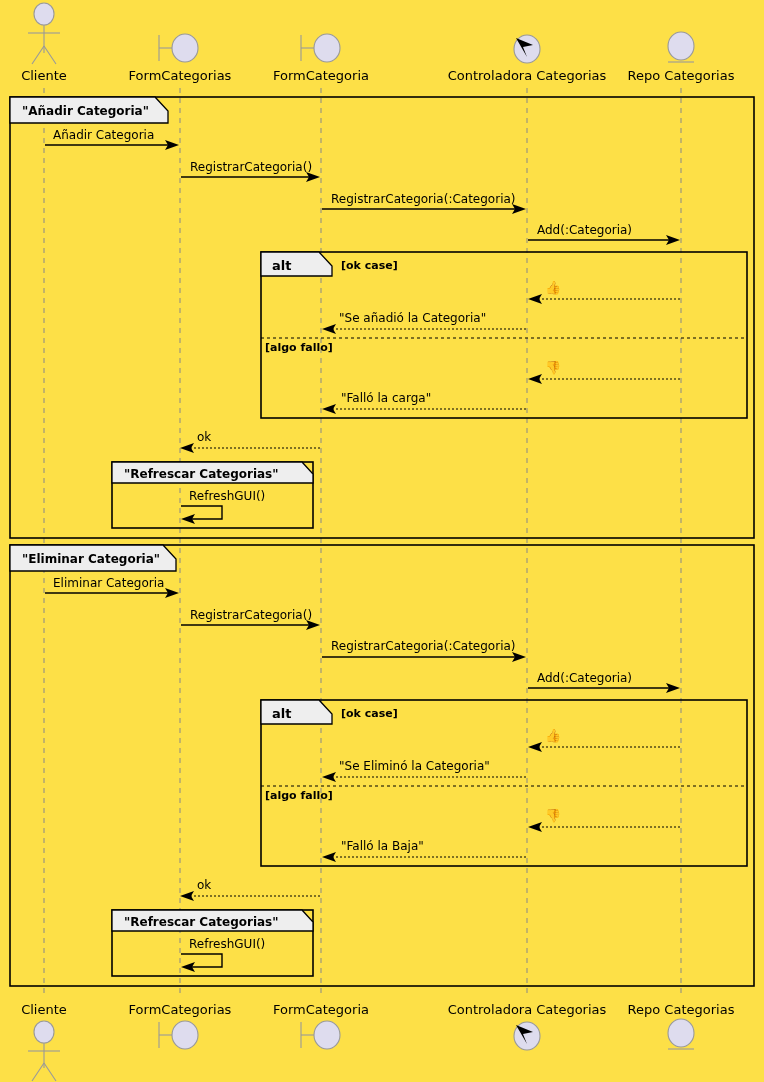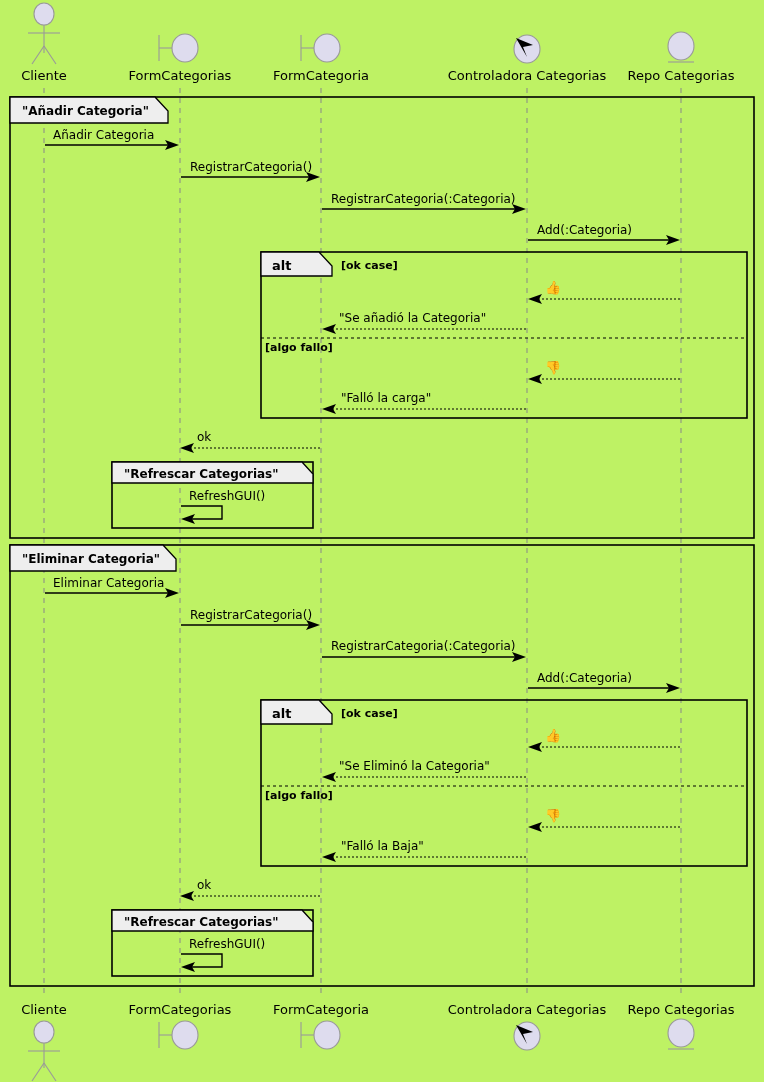--- a/index.html
+++ b/index.html
@@ -8,21 +8,21 @@
     background: #ffffff;
   }
   body {
     font-family: "DejaVu Sans", "Liberation Sans", sans-serif;
   }
   #diagram-root {
     position: relative;
     width: 764px;
     height: 1082px;
     overflow: hidden;
-    background: #bef264;
+    background: #fde047;
   }
   svg#seq-svg {
     position: absolute;
     left: 0;
     top: 0;
     width: 764px;
     height: 1082px;
   }
   .lifeline-name {
     font-family: "DejaVu Sans", "Liberation Sans", sans-serif;

